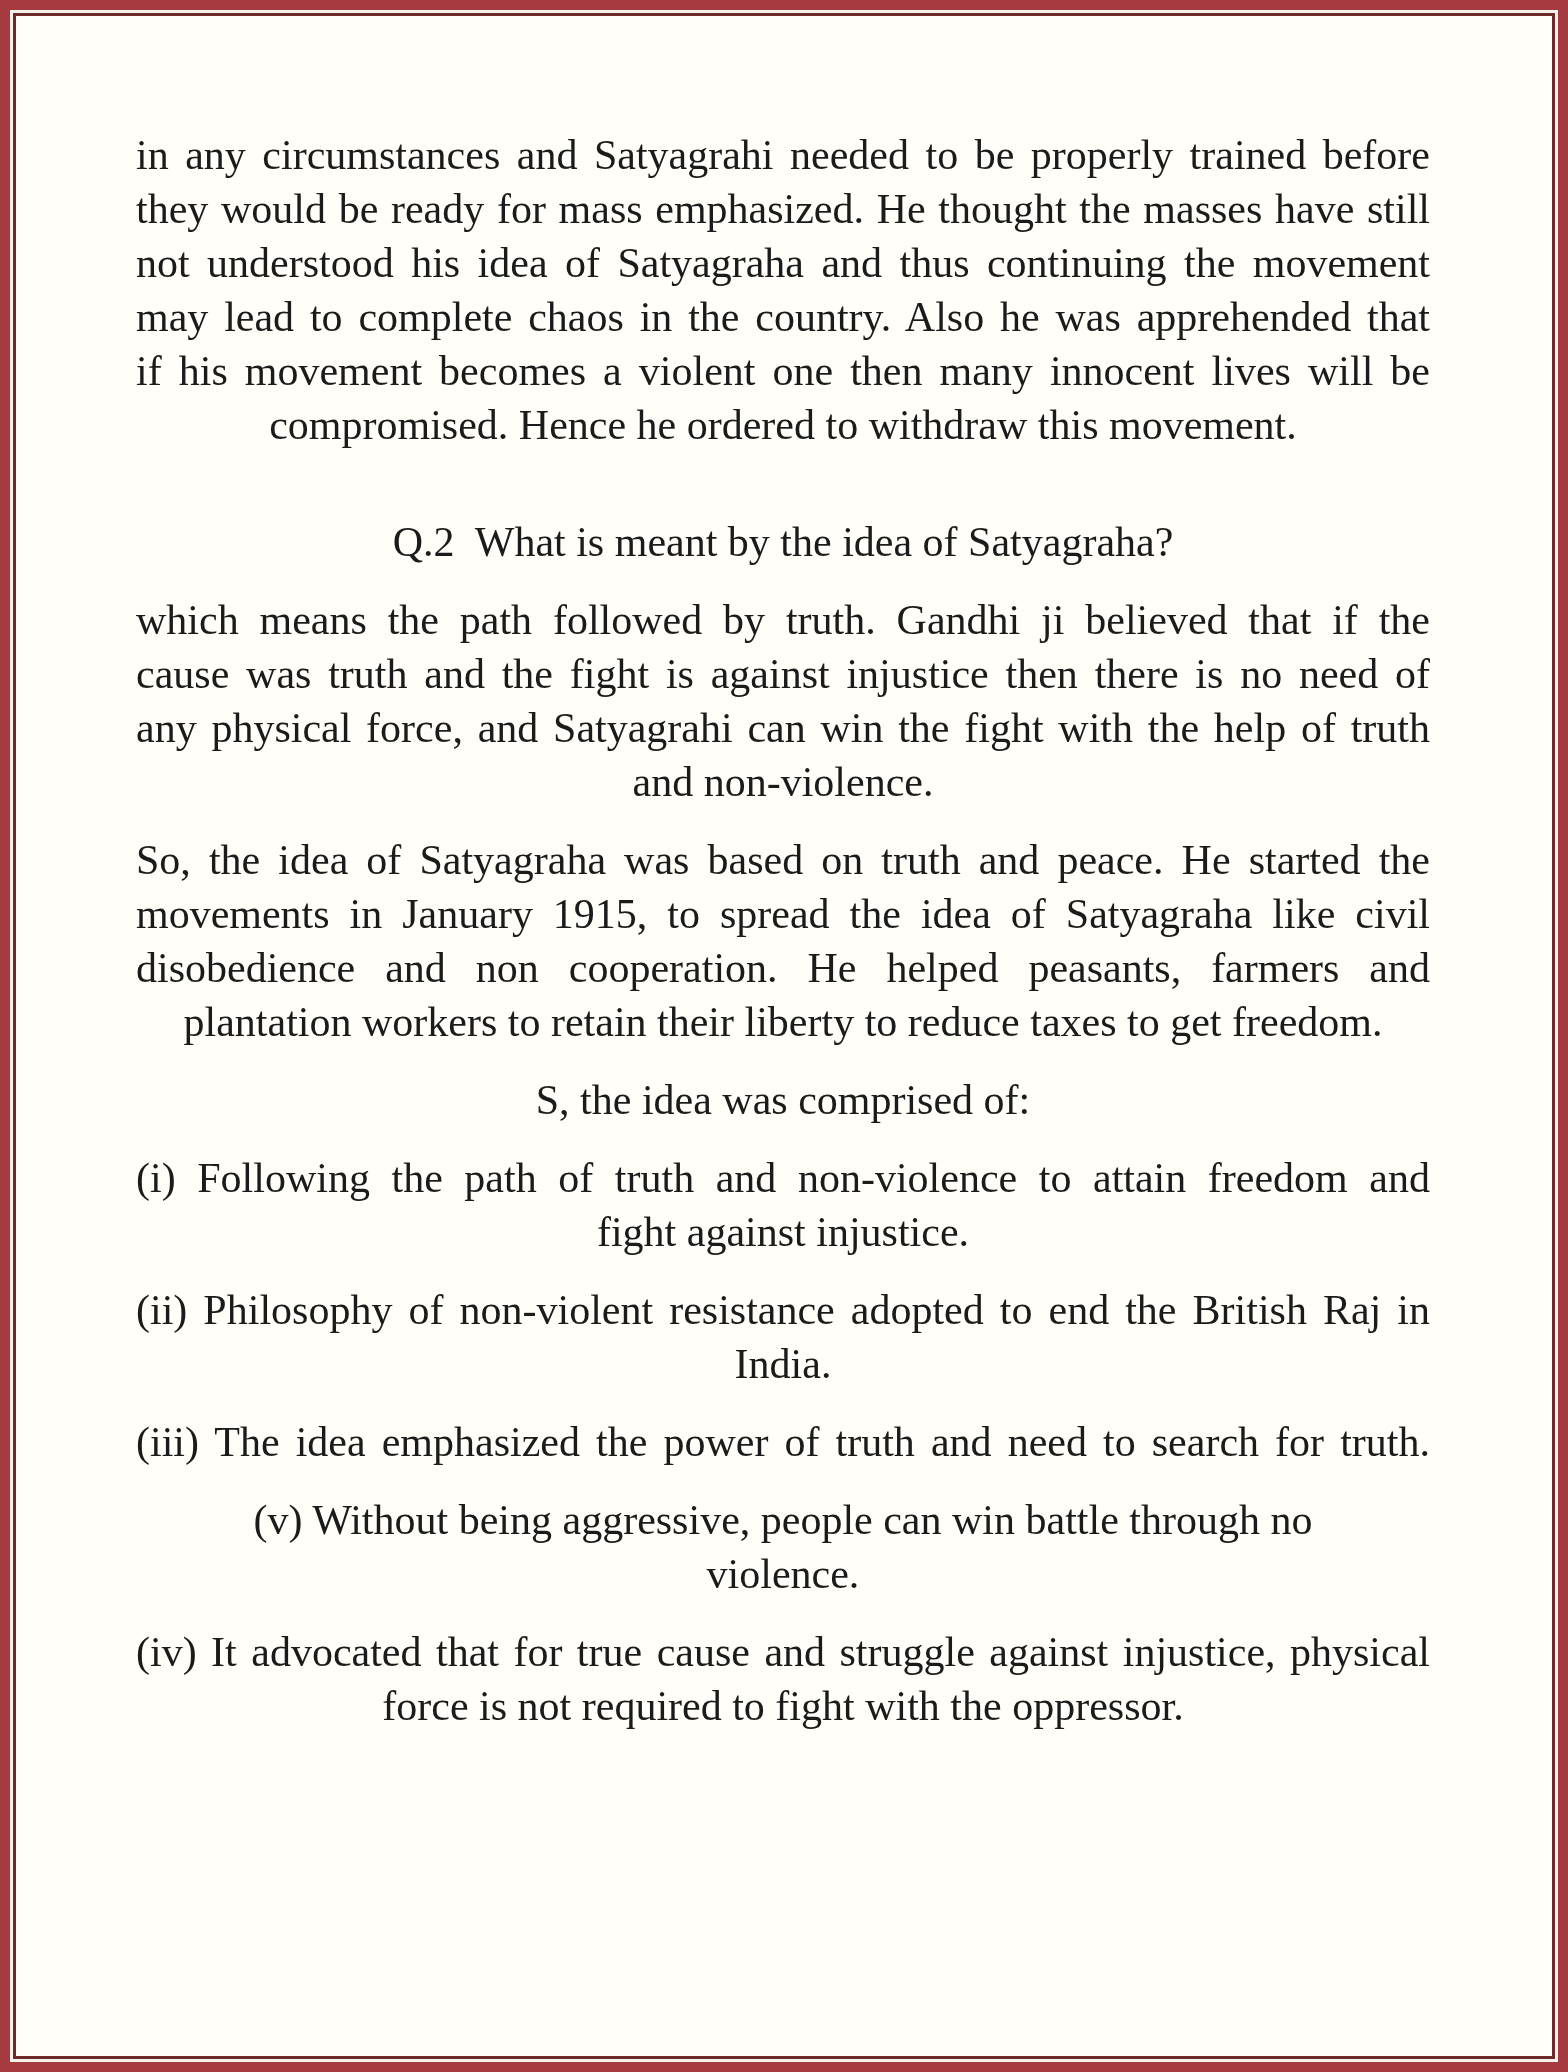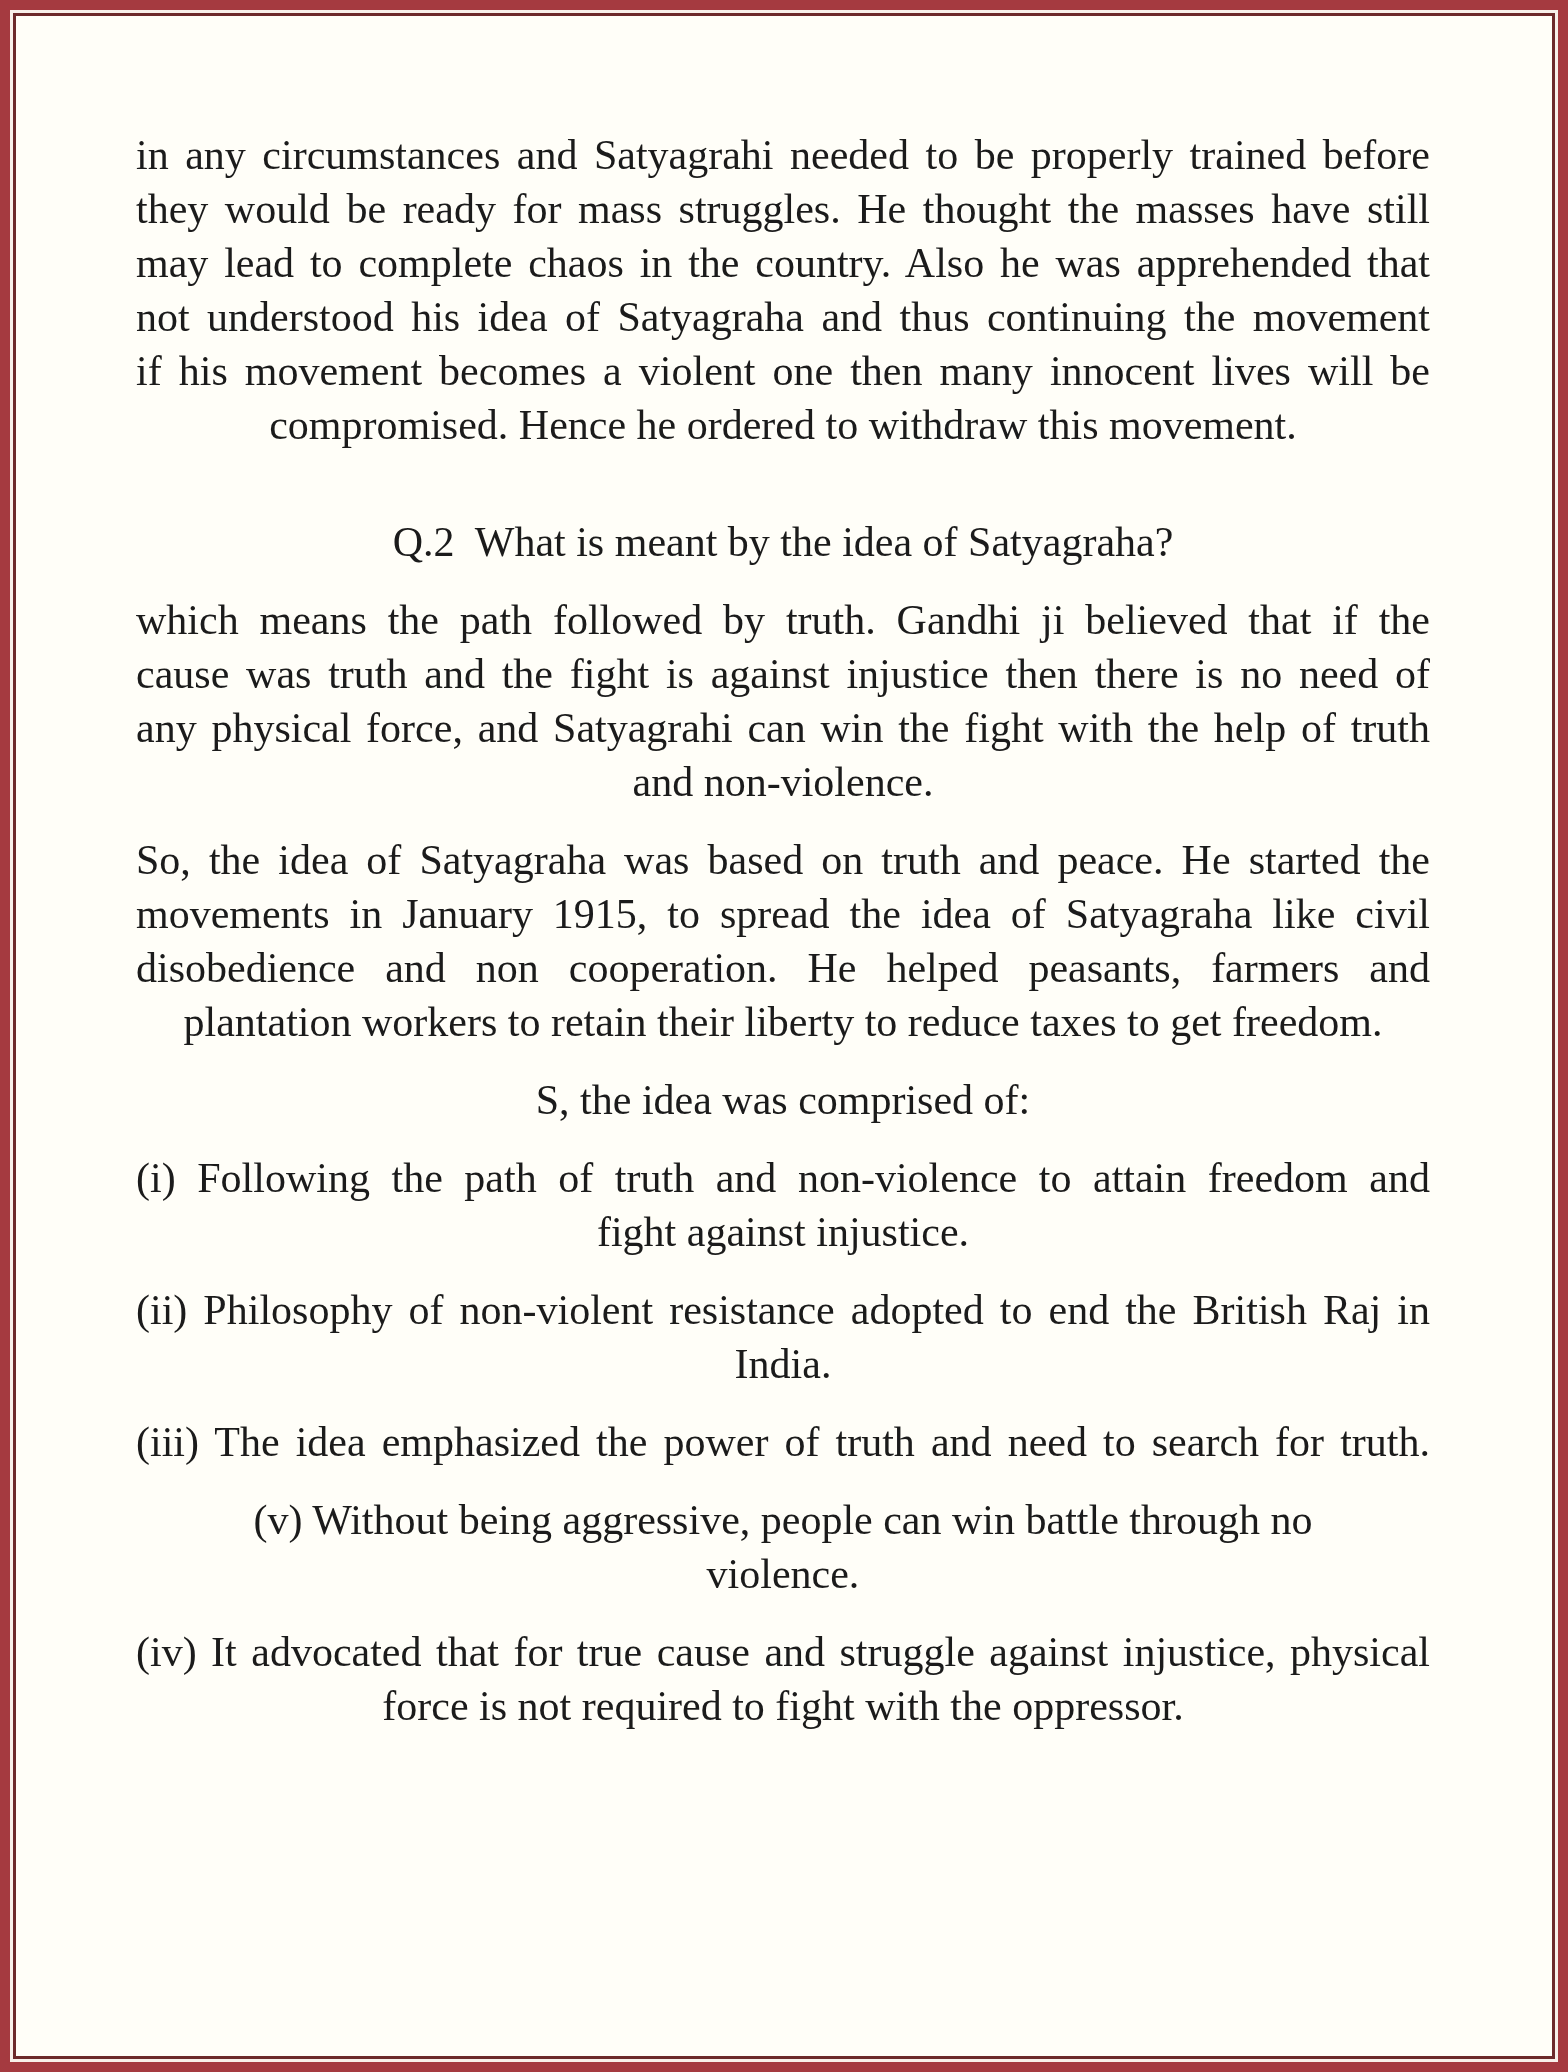--- a/index.html
+++ b/index.html
@@ -51,23 +51,23 @@
 </style>
 </head>
 <body>
 
 <div class="canvas">
   <div class="stripe">
     <div class="page">
       <div class="content">
           <div class="block kind-paragraph">
             <div class="line justify">in any circumstances and Satyagrahi needed to be properly trained before</div>
-            <div class="line justify">they would be ready for mass struggles. He thought the masses have still</div>
+            <div class="line justify">they would be ready for mass emphasized. He thought the masses have still</div>
+            <div class="line justify">not understood his idea of Satyagraha and thus continuing the movement</div>
             <div class="line justify">may lead to complete chaos in the country. Also he was apprehended that</div>
-            <div class="line justify">not understood his idea of Satyagraha and thus continuing the movement</div>
             <div class="line justify">if his movement becomes a violent one then many innocent lives will be</div>
             <div class="line">compromised. Hence he ordered to withdraw this movement.</div>
           </div>
           <div class="block kind-question">
             <div class="line">Q.2&nbsp; What is meant by the idea of Satyagraha?</div>
           </div>
           <div class="block kind-paragraph">
             <div class="line justify">which means the path followed by truth. Gandhi ji believed that if the</div>
             <div class="line justify">cause was truth and the fight is against injustice then there is no need of</div>
             <div class="line justify">any physical force, and Satyagrahi can win the fight with the help of truth</div>

